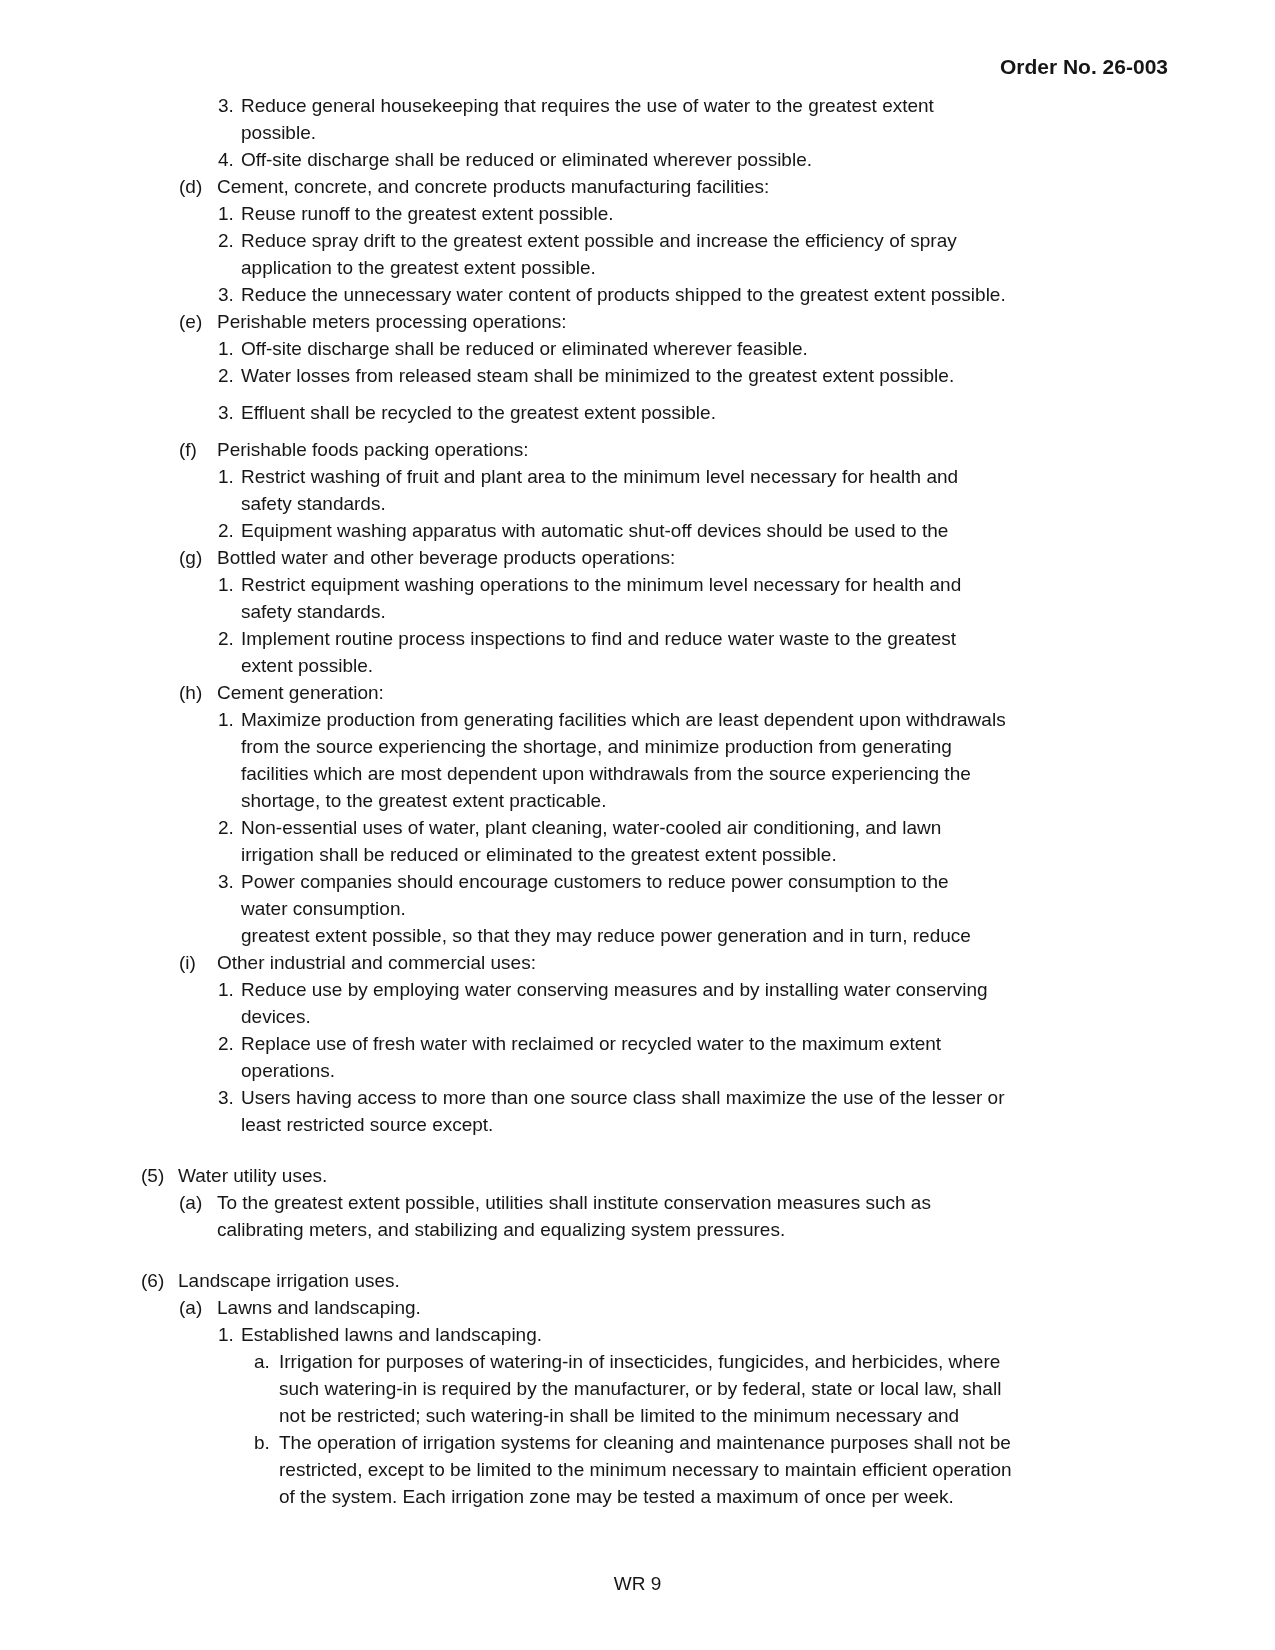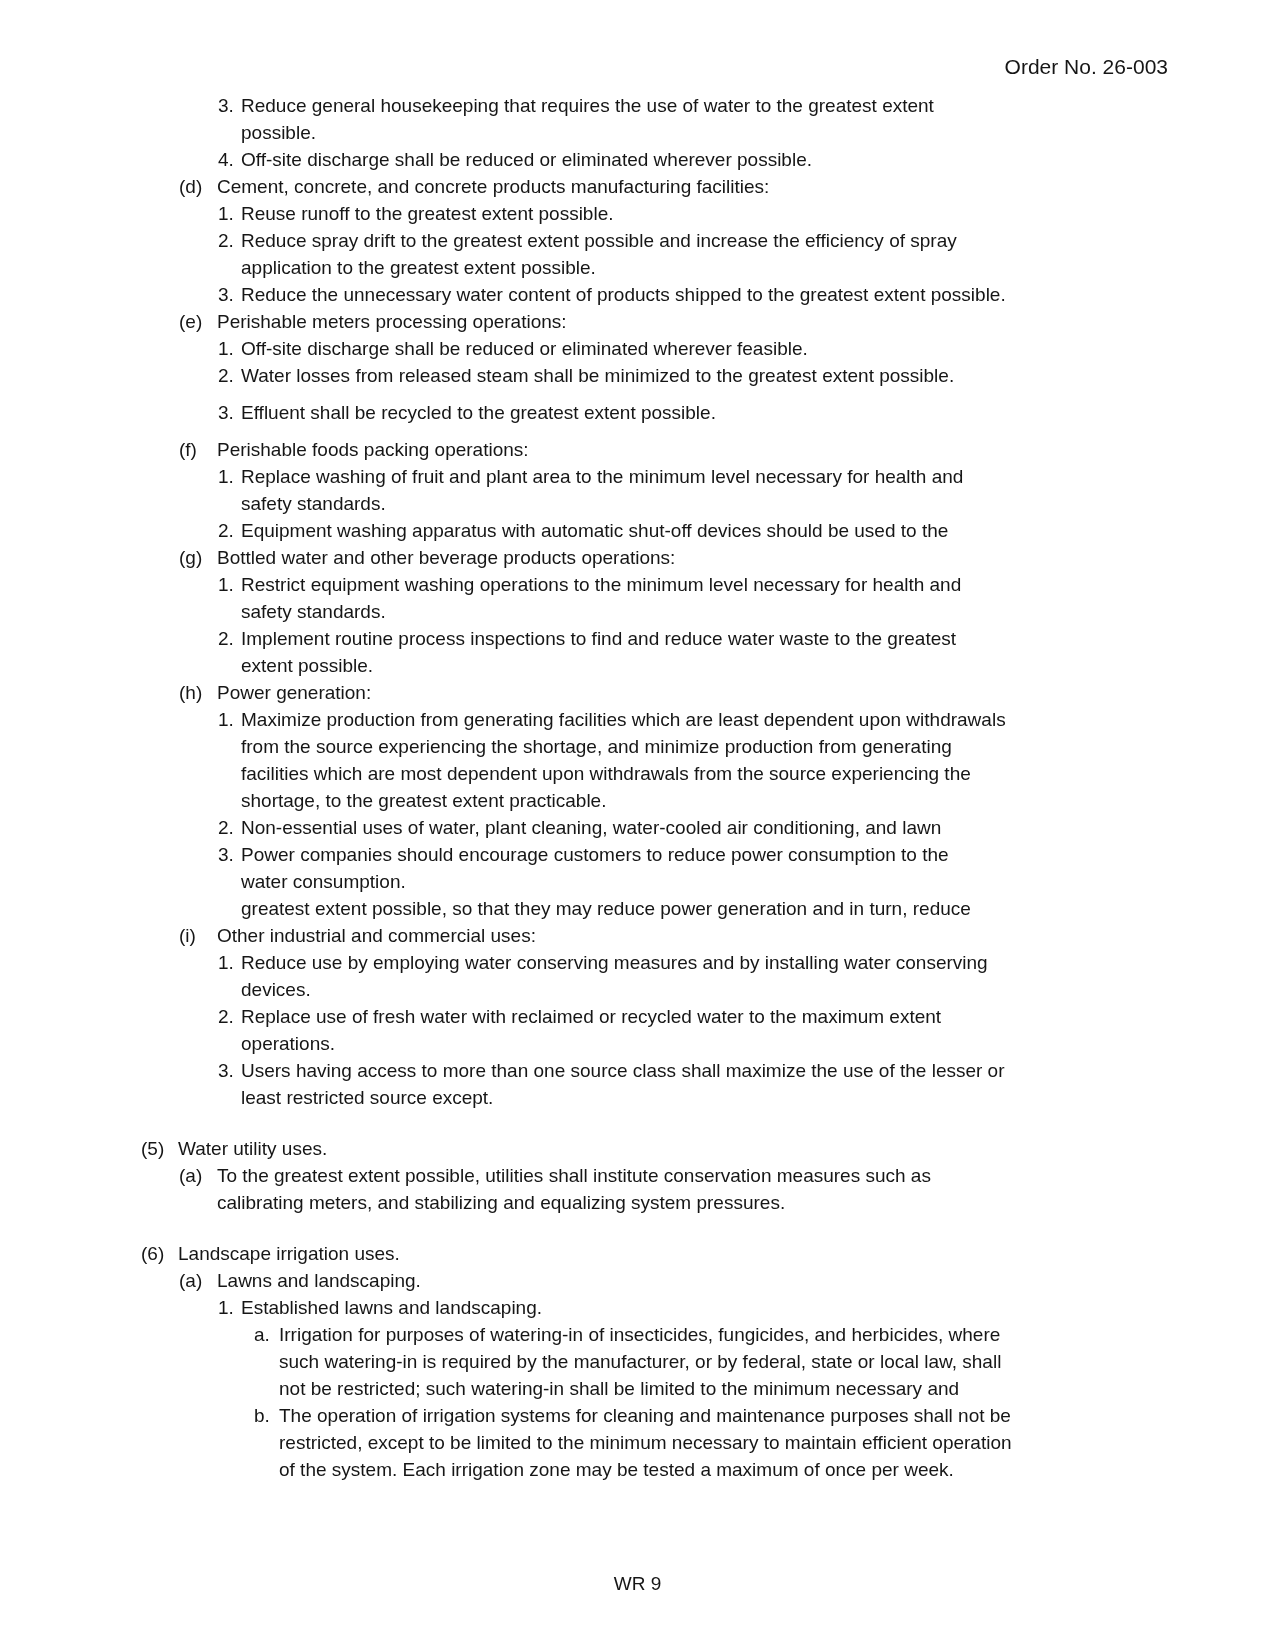--- a/index.html
+++ b/index.html
@@ -10,21 +10,21 @@
     background: #ffffff;
     color: #161616;
     font-family: "Liberation Sans", sans-serif;
     overflow: hidden;
   }
   .header {
     position: absolute;
     top: 55px;
     right: 107px;
     font-size: 21px;
-    font-weight: normal;
+    font-weight: bold;
     white-space: nowrap;
   }
   .doc-body {
     position: absolute;
     top: 92px;
     left: 0;
     right: 0;
     font-size: 19px;
     line-height: 27px;
   }
@@ -101,21 +101,21 @@
       <div class="para l3" style="margin-top: 10px;">
         <span class="marker">3.</span>
         <div class="ln">Effluent shall be recycled to the greatest extent possible.</div>
       </div>
       <div class="para l2" style="margin-top: 10px;">
         <span class="marker">(f)</span>
         <div class="ln">Perishable foods packing operations:</div>
       </div>
       <div class="para l3">
         <span class="marker">1.</span>
-        <div class="ln">Replace washing of fruit and plant area to the minimum level necessary for health and</div>
+        <div class="ln">Restrict washing of fruit and plant area to the minimum level necessary for health and</div>
         <div class="ln">safety standards.</div>
       </div>
       <div class="para l3">
         <span class="marker">2.</span>
         <div class="ln">Equipment washing apparatus with automatic shut-off devices should be used to the</div>
       </div>
       <div class="para l2">
         <span class="marker">(g)</span>
         <div class="ln">Bottled water and other beverage products operations:</div>
       </div>
@@ -124,32 +124,33 @@
         <div class="ln">Restrict equipment washing operations to the minimum level necessary for health and</div>
         <div class="ln">safety standards.</div>
       </div>
       <div class="para l3">
         <span class="marker">2.</span>
         <div class="ln">Implement routine process inspections to find and reduce water waste to the greatest</div>
         <div class="ln">extent possible.</div>
       </div>
       <div class="para l2">
         <span class="marker">(h)</span>
-        <div class="ln">Power generation:</div>
+        <div class="ln">Cement generation:</div>
       </div>
       <div class="para l3">
         <span class="marker">1.</span>
         <div class="ln">Maximize production from generating facilities which are least dependent upon withdrawals</div>
         <div class="ln">from the source experiencing the shortage, and minimize production from generating</div>
         <div class="ln">facilities which are most dependent upon withdrawals from the source experiencing the</div>
         <div class="ln">shortage, to the greatest extent practicable.</div>
       </div>
       <div class="para l3">
         <span class="marker">2.</span>
         <div class="ln">Non-essential uses of water, plant cleaning, water-cooled air conditioning, and lawn</div>
+        <div class="ln">irrigation shall be reduced or eliminated to the greatest extent possible.</div>
       </div>
       <div class="para l3">
         <span class="marker">3.</span>
         <div class="ln">Power companies should encourage customers to reduce power consumption to the</div>
         <div class="ln">water consumption.</div>
         <div class="ln">greatest extent possible, so that they may reduce power generation and in turn, reduce</div>
       </div>
       <div class="para l2">
         <span class="marker">(i)</span>
         <div class="ln">Other industrial and commercial uses:</div>

